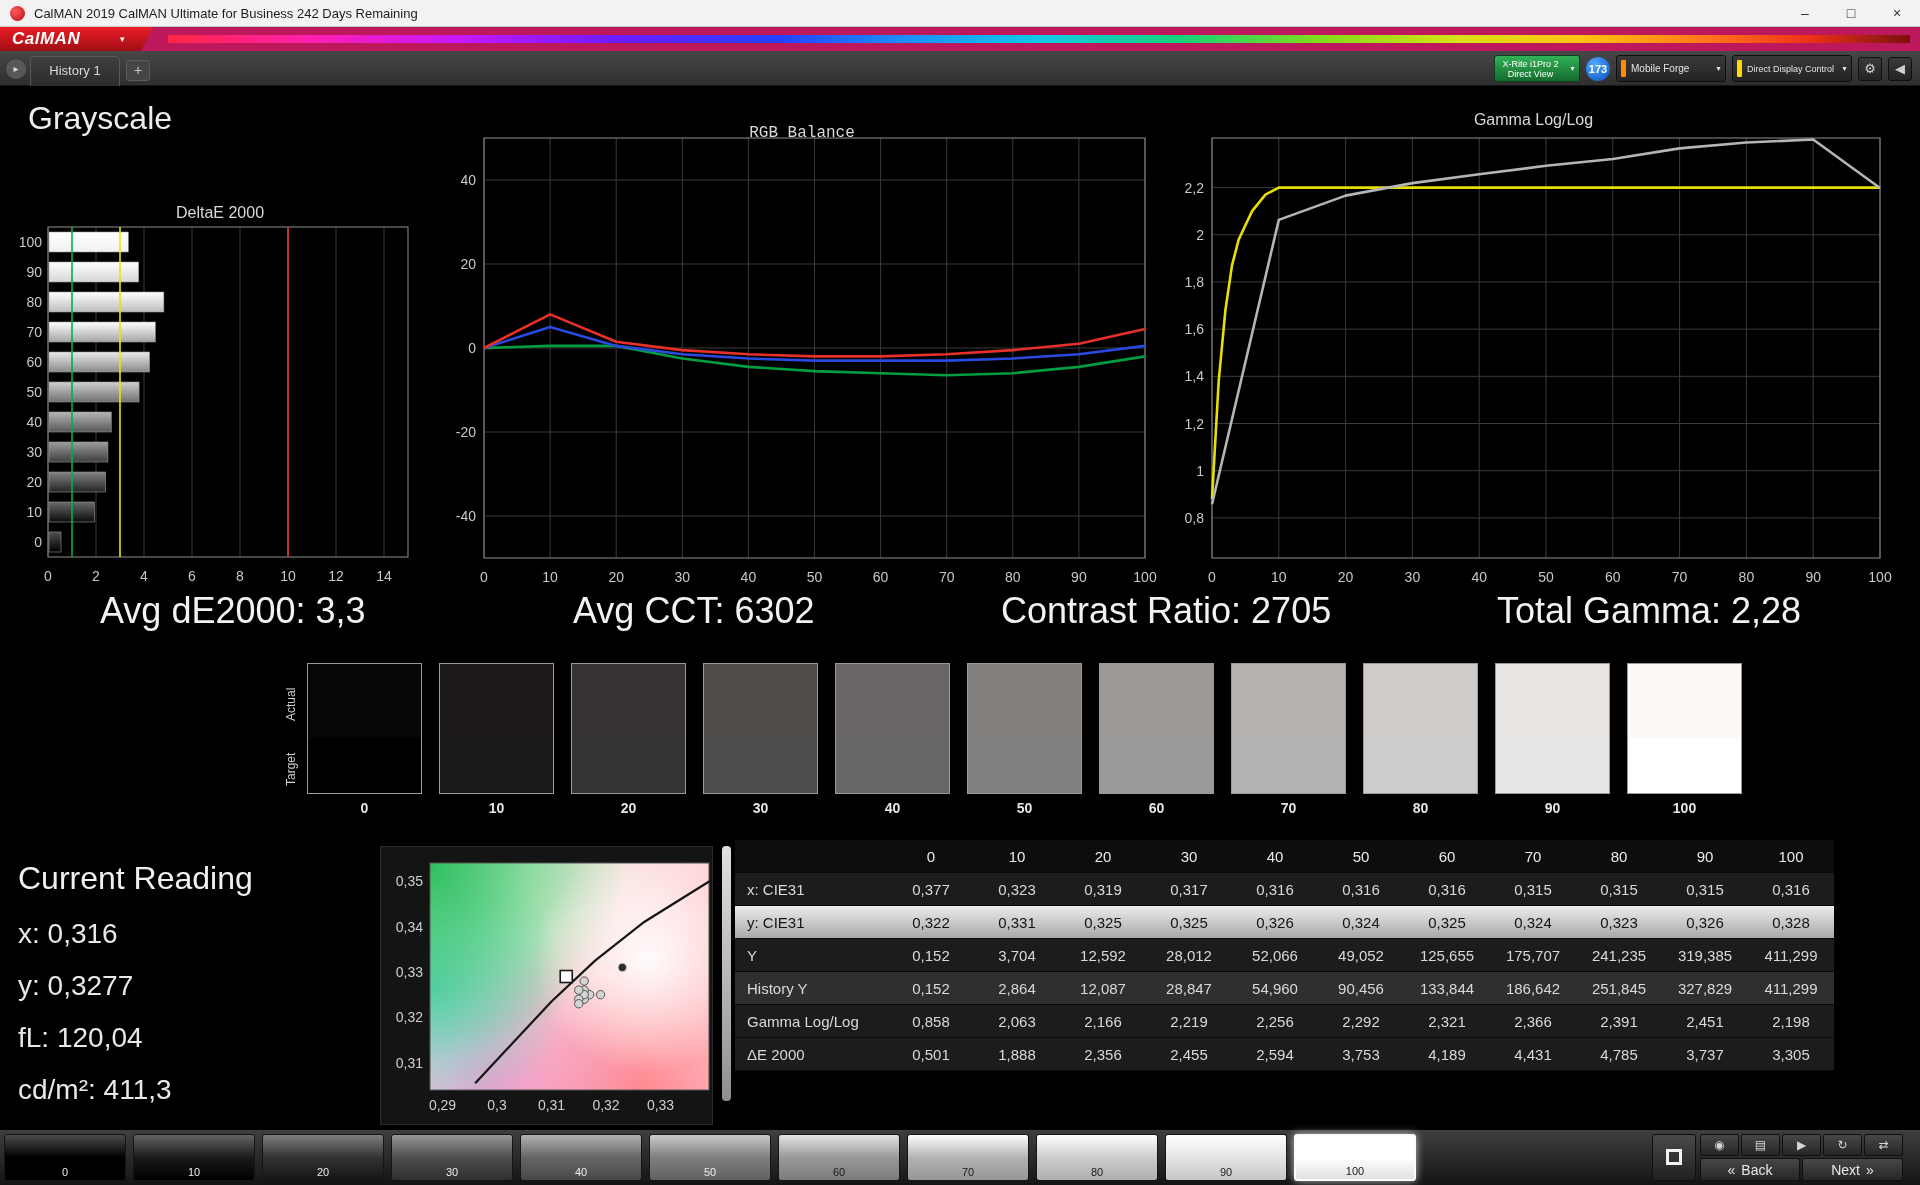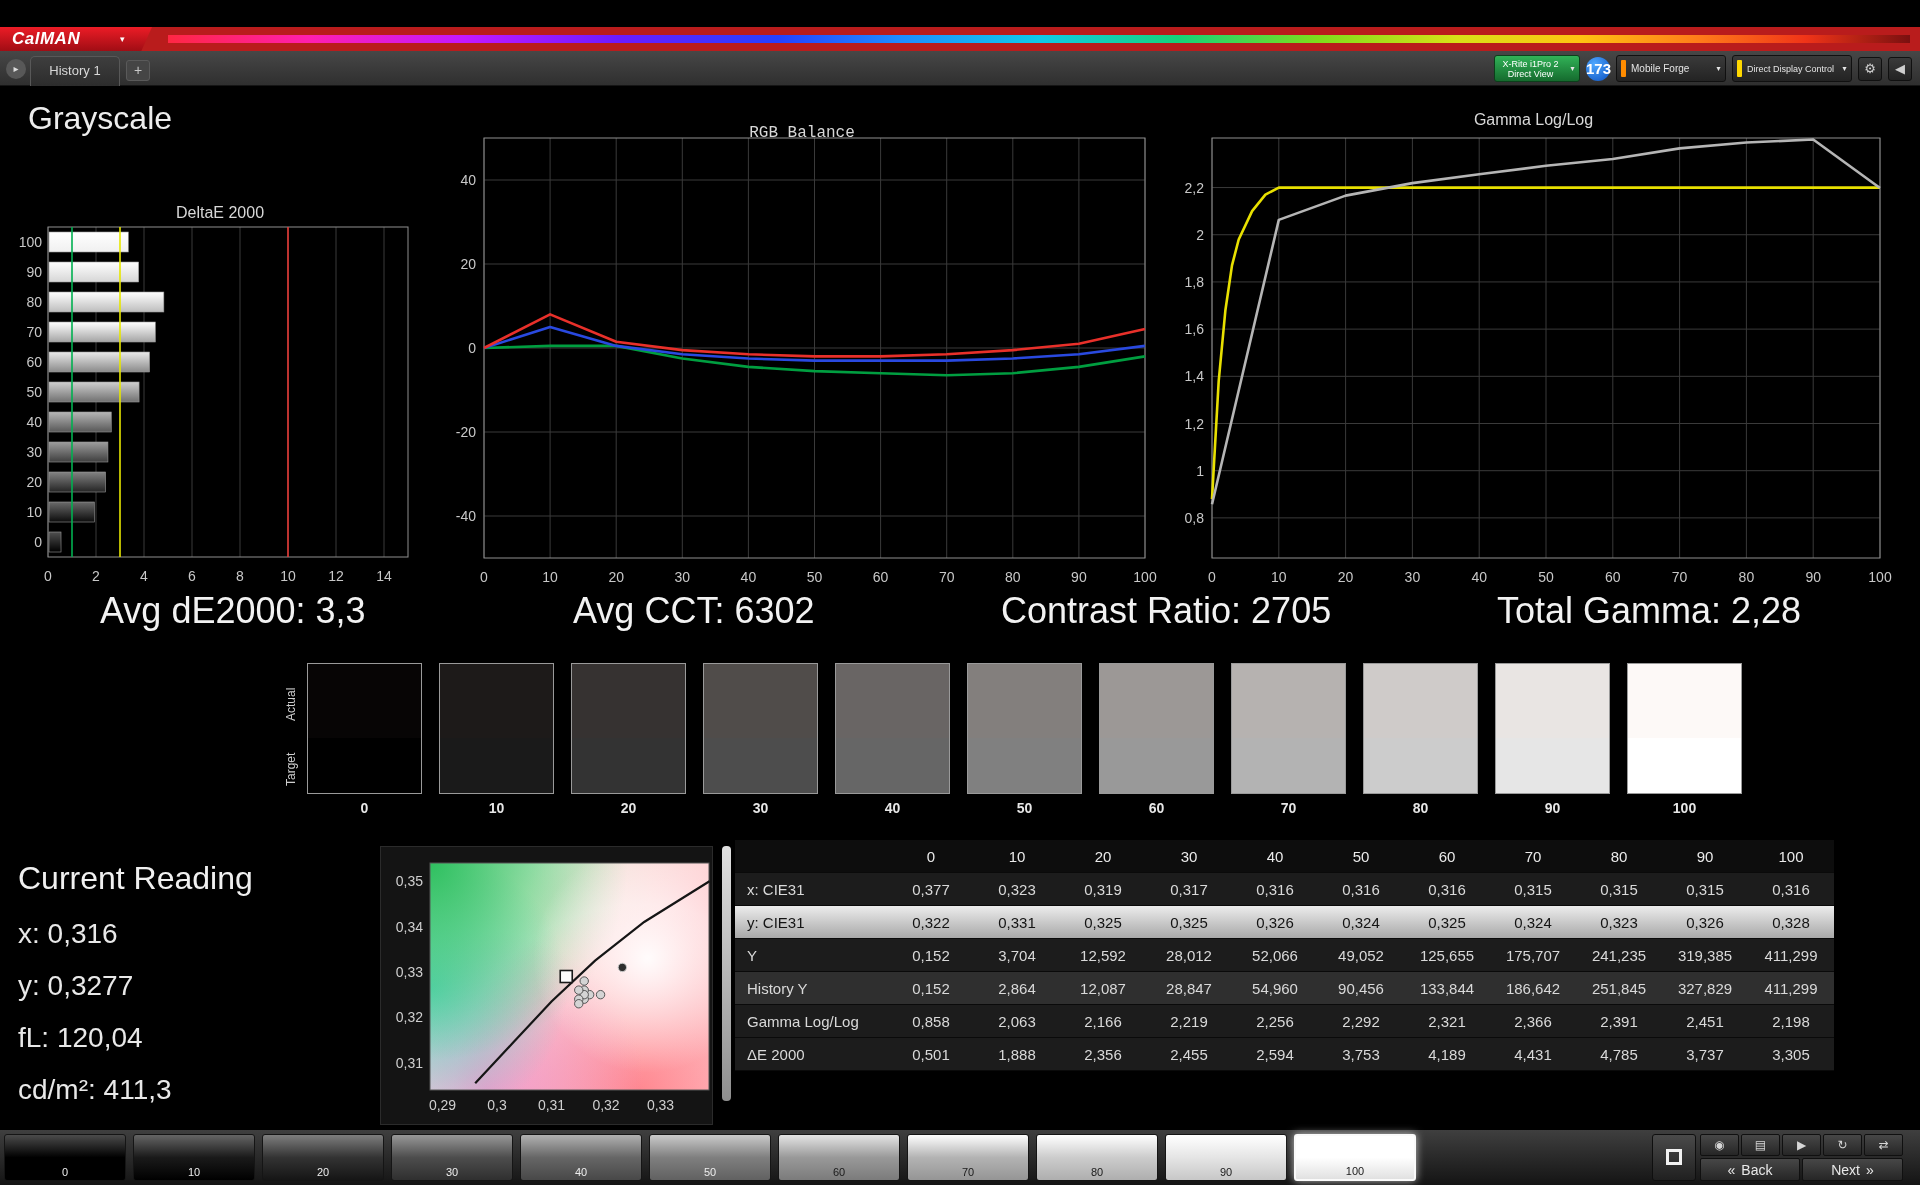--- a/index.html
+++ b/index.html
@@ -9,21 +9,21 @@
 
   
   #titlebar{position:absolute;left:0;top:0;width:100%;height:27px;background:#f2f2f2;border-bottom:1px solid #c8c8c8;}
   #app-icon{position:absolute;left:10px;top:6px;width:15px;height:15px;border-radius:50%;
             background:radial-gradient(circle at 35% 35%,#ff5a5a,#b40d18);}
   #window-title{position:absolute;left:34px;top:0;line-height:27px;font-size:13px;color:#1c1c1c;}
   .win-btn{position:absolute;top:0;width:46px;height:27px;text-align:center;line-height:26px;font-size:14px;color:#333;cursor:default;}
   #btn-min{right:92px}#btn-max{right:46px}#btn-close{right:0}
 
   
-  #brandbar{position:absolute;left:0;top:27px;width:100%;height:40px;background:#b91c1c;}
+  #brandbar{position:absolute;left:0;top:27px;width:100%;height:40px;background:#be185d;}
   #logo{position:absolute;left:0;top:0;height:24px;width:152px;background:linear-gradient(180deg,#ec1c26,#a00d14);
         clip-path:polygon(0 0,100% 0,93% 100%,0 100%);color:#fff;font-style:italic;font-weight:bold;
         font-size:17px;line-height:24px;padding-left:12px;letter-spacing:.5px;}
   #logo-arrow{position:absolute;left:120px;top:0;height:24px;line-height:24px;font-size:9px;color:#fff;}
   #rainbow{position:absolute;left:168px;right:10px;top:8px;height:8px;
     background:linear-gradient(90deg,#ff2743 0%,#ff1fae 8%,#c318ff 17%,#6a1bff 26%,#2440ff 35%,#1e8cff 42%,
       #10c9e8 50%,#16d279 58%,#7fdc1c 66%,#d8e018 74%,#ffc312 81%,#ff7a1a 88%,#f03418 94%,#7a1010 100%);}
 
   
   #tabbar{position:absolute;left:0;top:51px;width:100%;height:35px;
@@ -35,21 +35,21 @@
                text-align:center;line-height:28px;}
   #add-tab{position:absolute;left:126px;top:9px;width:24px;height:21px;background:#454545;border:1px solid #5a5a5a;
            border-radius:3px;color:#c8c8c8;text-align:center;line-height:19px;font-size:14px;}
   #meter-cluster{position:absolute;right:8px;top:4px;height:27px;display:flex;gap:6px;align-items:center;}
   .drop-btn{height:27px;background:linear-gradient(180deg,#3a3a3a,#232323);border:1px solid #101010;border-radius:3px;
             color:#e4e4e4;display:flex;align-items:center;}
   #meter-btn{width:86px;background:linear-gradient(180deg,#31b257,#156b2e);border-color:#0c3f1b;}
   .meter-lines{flex:1;text-align:center;font-size:9px;line-height:10px;color:#fff;}
   .drop-arrow{width:13px;text-align:center;font-size:8px;color:#e6e6e6;}
   #meter-badge{width:24px;height:24px;border-radius:50%;background:radial-gradient(circle at 35% 30%,#4fa8ff,#0b50c0);
-               color:#fff;font-size:15px;font-weight:bold;text-align:center;line-height:24px;}
+               color:#fff;font-size:11px;font-weight:bold;text-align:center;line-height:24px;}
   .accent{width:5px;height:17px;margin:0 5px 0 4px;border-radius:1px;}
   #source-btn{width:110px;font-size:10px;}
   #display-btn{width:120px;font-size:9px;}
   .sq-btn{width:24px;height:24px;background:linear-gradient(180deg,#3a3a3a,#232323);border:1px solid #101010;
           border-radius:3px;color:#cfcfcf;text-align:center;line-height:22px;font-size:13px;}
 
   
   #page-title{position:absolute;left:28px;top:100px;font-size:32px;color:#ededed;}
   .chart-title{position:absolute;font-size:16px;color:#d8d8d8;text-align:center;}
   #deltae-title{left:10px;top:204px;width:420px;}
@@ -116,20 +116,27 @@
               border:1px solid #101010;border-radius:2px;color:#e8e8e8;font-size:14px;display:flex;
               align-items:center;justify-content:center;gap:6px;}
   #back-btn{left:1700px;width:100px;}
   #next-btn{left:1802px;width:101px;}
 </style>
 </head>
 <body>
 
 <div id="app">
 
+  <div id="titlebar">
+    <div id="app-icon"></div>
+    <div id="window-title">CalMAN 2019 CalMAN Ultimate for Business 242 Days Remaining</div>
+    <div class="win-btn" id="btn-min">–</div>
+    <div class="win-btn" id="btn-max">□</div>
+    <div class="win-btn" id="btn-close">×</div>
+  </div>
 
   <div id="brandbar">
     <div id="logo">CalMAN</div>
     <div id="logo-arrow">▾</div>
     <div id="rainbow"></div>
   </div>
 
   <div id="tabbar">
     <div id="nav-arrow">▸</div>
     <div id="history-tab">History 1</div>

